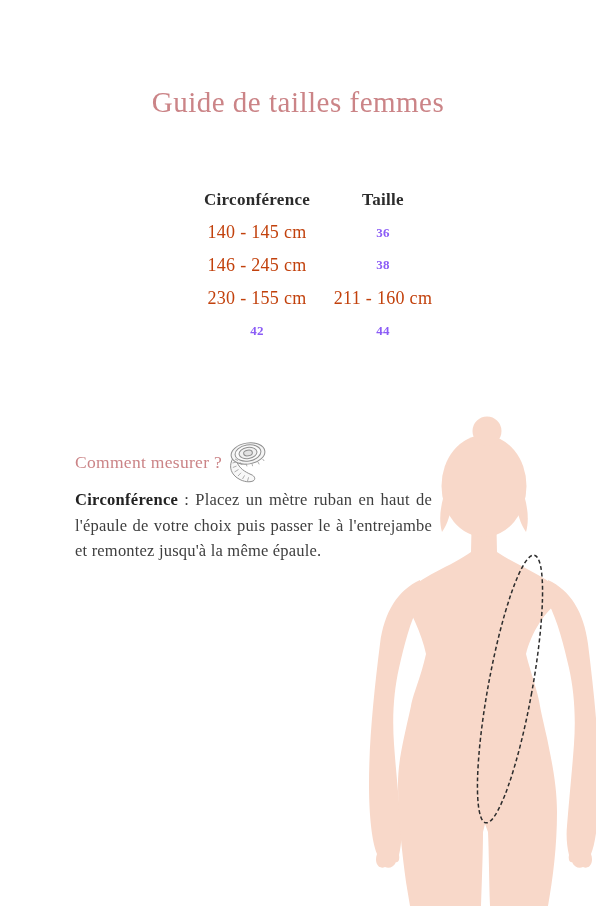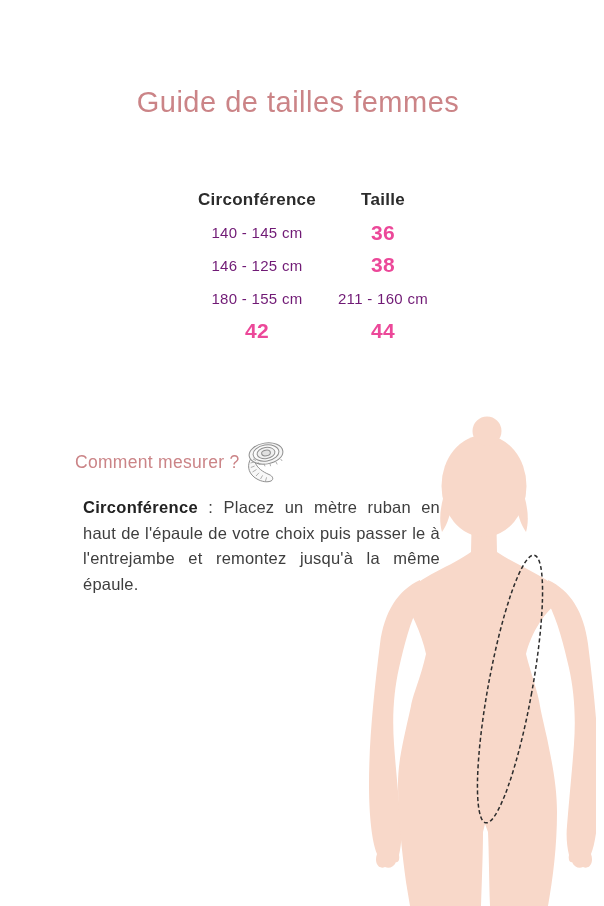--- a/index.html
+++ b/index.html
@@ -2,21 +2,21 @@
 <html><head>
 <meta charset="utf-8">
 <style>
   html, body { margin: 0; padding: 0; background: #ffffff; }
   .page {
     position: relative;
     width: 596px;
     height: 906px;
     background: #ffffff;
     overflow: hidden;
-    font-family: Liberation Sans, sans-serif;
+    font-family: Liberation Serif, serif;
     color: #3a3a3a;
   }
   .title {
     position: absolute;
     top: 86px;
     left: 0;
     width: 100%;
     margin: 0;
     text-align: center;
     font-size: 29px;
@@ -39,49 +39,49 @@
     justify-content: center;
     white-space: nowrap;
   }
   .size-table .th {
     font-weight: 700;
     font-size: 17px;
     color: #2b2b2b;
     letter-spacing: 0.3px;
   }
   .size-table .range {
-    font-size: 15px;
-    color: #701a75;
+    font-size: 18px;
+    color: #c2410c;
     letter-spacing: 0.3px;
   }
   .size-table .size {
     font-weight: 700;
-    font-size: 21px;
-    color: #ec4899;
+    font-size: 13px;
+    color: #8b5cf6;
     letter-spacing: 0.3px;
   }
   .howto-row {
     position: absolute;
     left: 75px;
     top: 438px;
     display: flex;
     align-items: center;
     gap: 0;
   }
   .howto-heading {
     font-size: 17.5px;
     letter-spacing: 0.3px;
     color: #cb8487;
   }
   .instructions {
     position: absolute;
     left: 75px;
     top: 487px;
     width: 357px;
-    margin: 8px;
+    margin: 0;
     font-size: 16.5px;
     line-height: 25.5px;
     letter-spacing: 0.2px;
     text-align: justify;
     color: #3e3e3e;
   }
   .instructions b { color: #222222; letter-spacing: 0.3px; }
   .figure-svg {
     position: absolute;
     left: 0;
@@ -98,24 +98,24 @@
 
   <h1 class="title">Guide de tailles femmes</h1>
 
   <div class="size-table">
     <div class="cell th">Circonférence</div>
     <div class="cell th">Taille</div>
 
     <div class="cell range">140 - 145 cm</div>
     <div class="cell size">36</div>
 
-    <div class="cell range">146 - 125 cm</div>
+    <div class="cell range">146 - 245 cm</div>
     <div class="cell size">38</div>
 
-    <div class="cell range">180 - 155 cm</div>
+    <div class="cell range">230 - 155 cm</div>
 
     <div class="cell range">211 - 160 cm</div>
     <div class="cell size">42</div>
 
     <div class="cell size">44</div>
   </div>
 
   <div class="howto-row">
     <span class="howto-heading">Comment mesurer ?</span>
     <svg width="48" height="48" viewBox="0 0 48 48">

